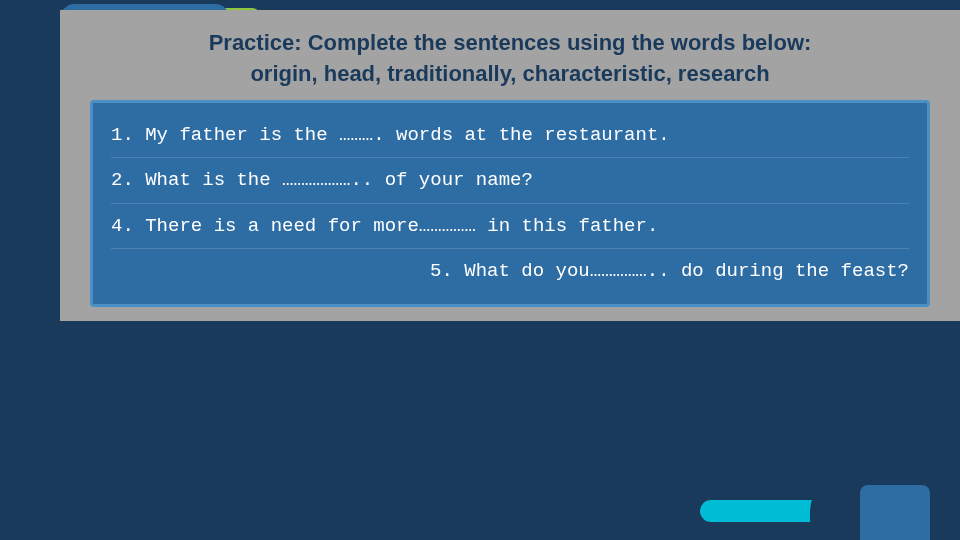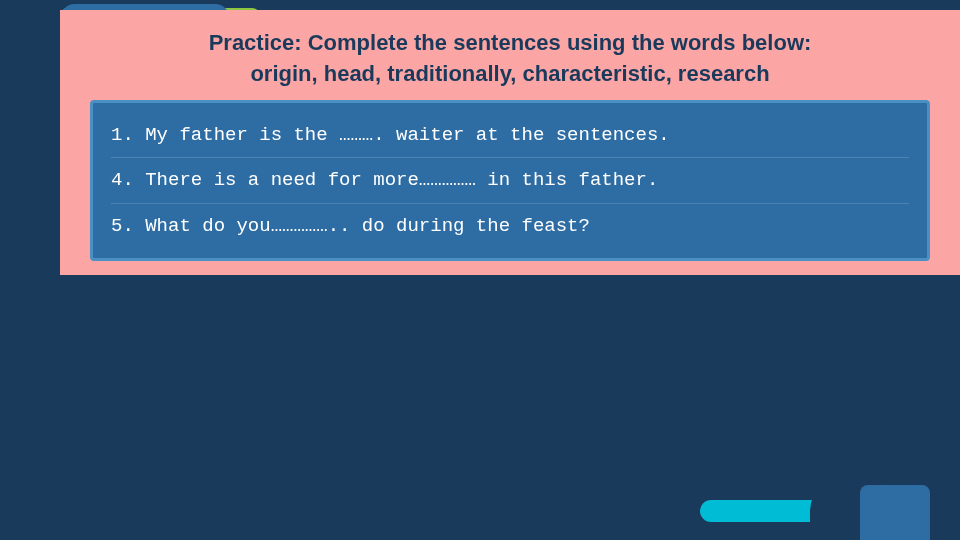--- a/index.html
+++ b/index.html
@@ -38,21 +38,21 @@
       background: #2e6da4;
       border-radius: 15px;
     }
 
     
     .main-content {
       position: absolute;
       top: 10px;
       left: 60px;
       right: 0;
-      background: #fca5a5;
+      background: #a3a3a3;
       padding: 18px 30px 14px 30px;
     }
 
     .title {
       text-align: center;
       font-size: 22px;
       font-weight: bold;
       color: #1a3a5c;
       line-height: 1.4;
       margin-bottom: 10px;
@@ -70,20 +70,21 @@
     .sentence-row {
       font-family: 'Courier New', Courier, monospace;
       font-size: 19px;
       color: white;
       padding: 9px 0;
       line-height: 1.4;
       border-bottom: 1px solid rgba(255,255,255,0.15);
     }
     .sentence-row:last-child {
       border-bottom: none;
+      text-align: right;
     }
 
     
     .bottom-cyan-bar {
       position: absolute;
       bottom: 18px;
       right: 80px;
       width: 180px;
       height: 22px;
       background: #00bcd4;
@@ -117,21 +118,24 @@
 </div>
 
 <div class="main-content">
   <div class="title">
     <div>Practice: Complete the sentences using the words below:</div>
     <div>origin, head, traditionally, characteristic, research</div>
   </div>
 
   <div class="exercise-box">
     <div class="sentence-row">
-      <span>1. </span><span>My father is the ………. waiter at the sentences.</span>
+      <span>1. </span><span>My father is the ………. words at the restaurant.</span>
+    </div>
+    <div class="sentence-row">
+      <span>2. </span><span>What is the ……………….. of your name?</span>
     </div>
     <div class="sentence-row">
       <span>4. </span><span>There is a need for more…………… in this father.</span>
     </div>
     <div class="sentence-row">
       <span>5. </span><span>What do you…………….. do during the feast?</span>
     </div>
   </div>
 </div>
 

